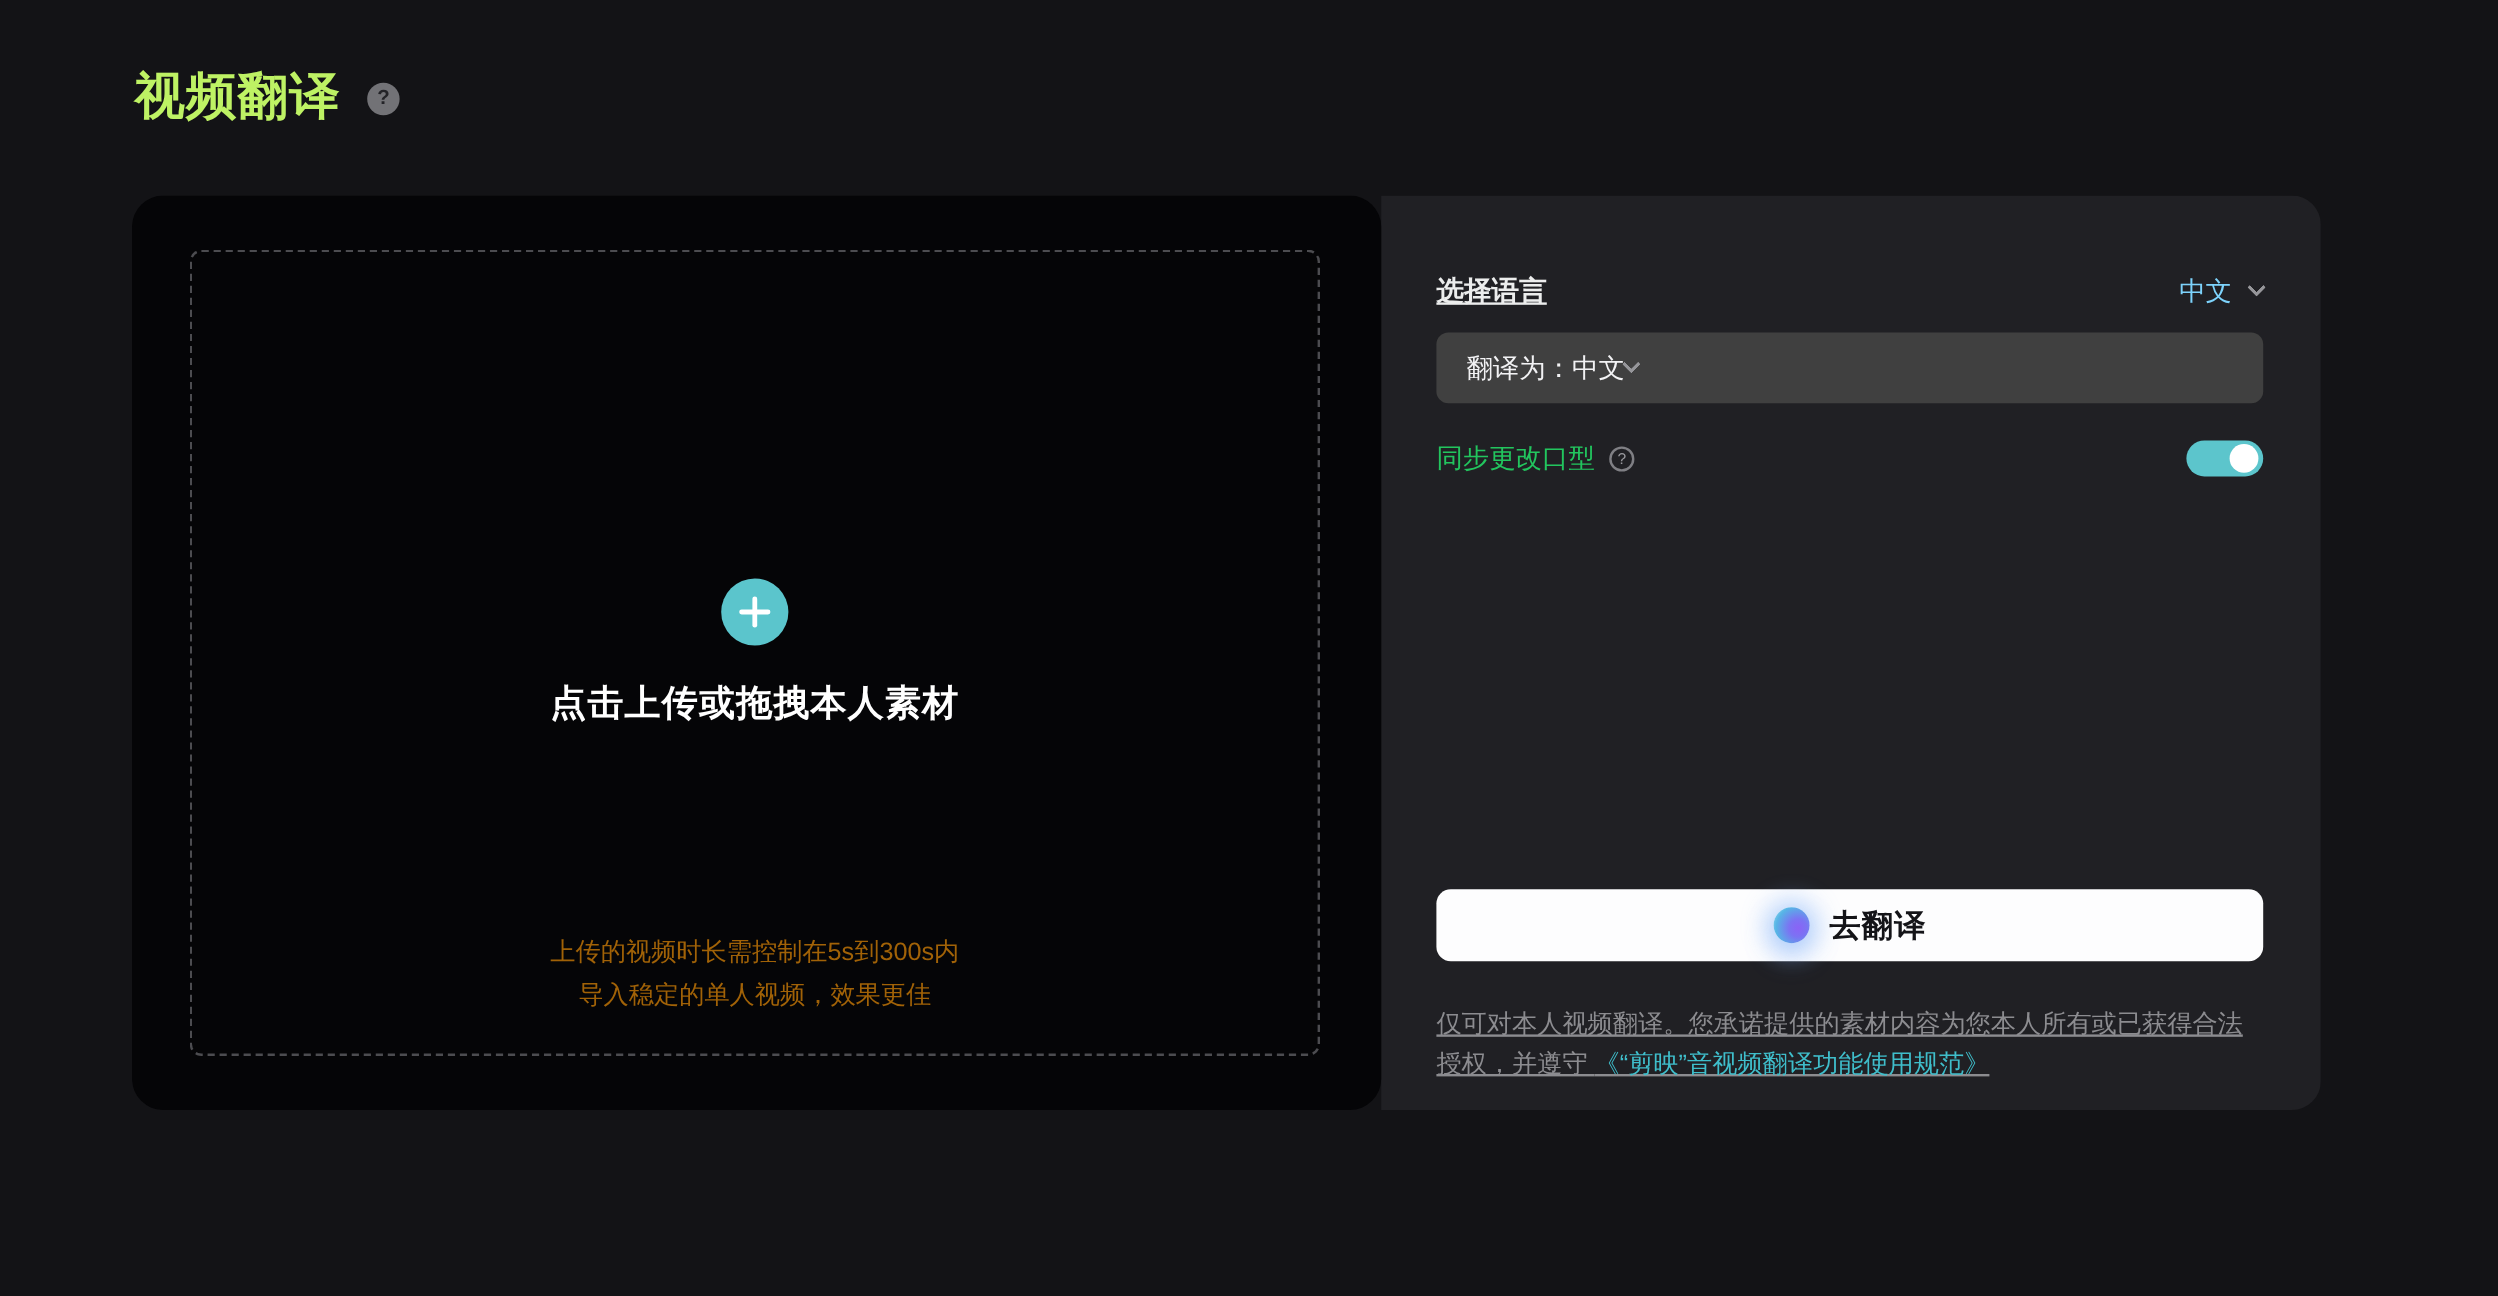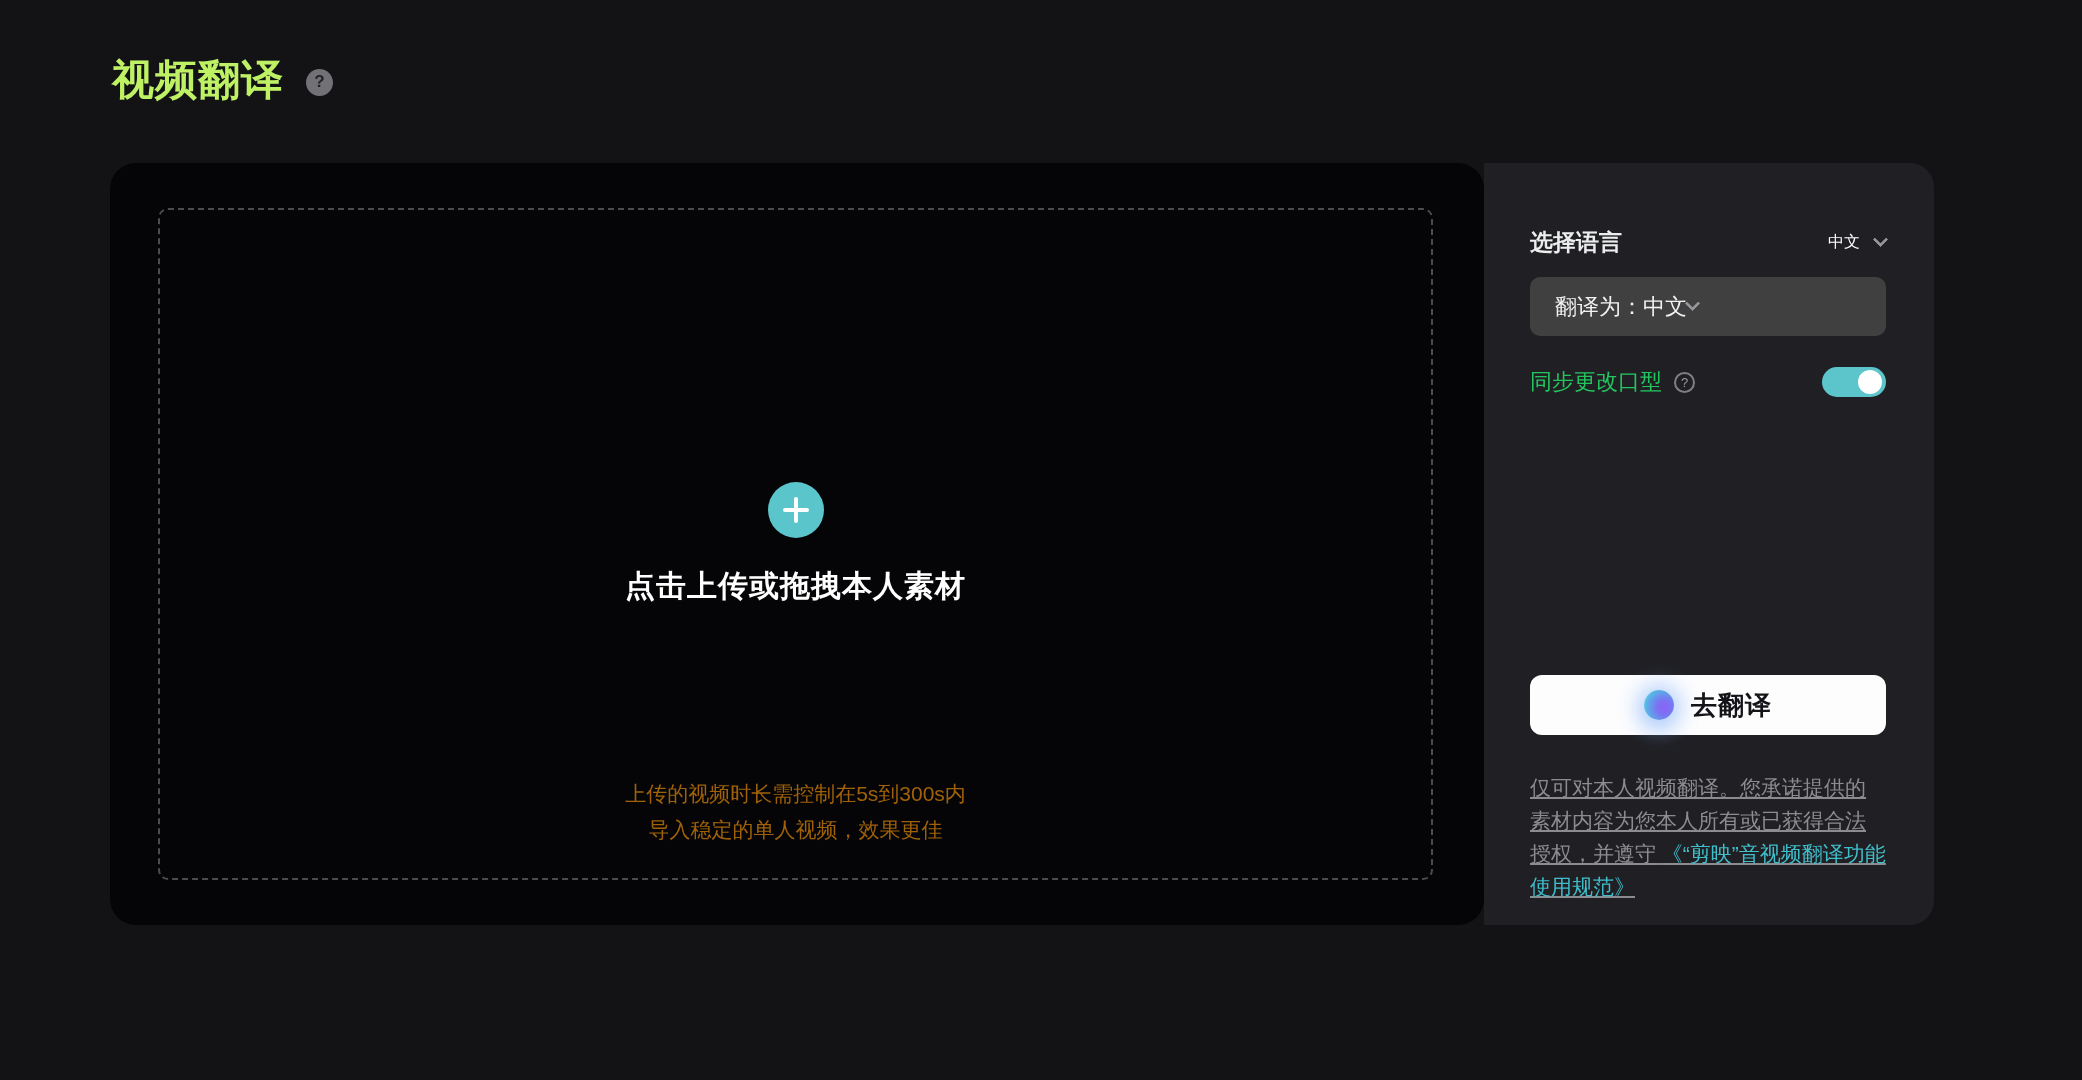--- a/index.html
+++ b/index.html
@@ -29,21 +29,21 @@
   
   .card {
     position:absolute; left:110px; top:163px;
     width:1824px; height:762px;
     border-radius:24px; overflow:hidden;
     display:flex;
   }
 
   
   .upload-panel {
-    position:relative; width:1374px; height:100%;
+    position:relative; width:1041px; height:100%;
     background:#050507;
     border-radius:26px;
   }
   .dropzone {
     position:absolute; left:48px; top:45px; right:51px; bottom:45px;
     border:2px dashed #4c4c50; border-radius:10px;
     display:flex; flex-direction:column; align-items:center; justify-content:center;
     cursor:pointer;
   }
   .plus-button {
@@ -68,23 +68,23 @@
 
   
   .settings-panel {
     flex:1; height:100%; background:#202024;
     padding:64px 48px 22px 46px;
     display:flex; flex-direction:column;
   }
   .row-between {
     display:flex; align-items:center; justify-content:space-between;
   }
-  .section-label { font-size:23px; font-weight:bold; color:#eceded; }
+  .section-label { font-size:23px; font-weight:bold; color:#eceded;text-decoration:underline; }
   .lang-select { display:flex; align-items:center; gap:15px; cursor:pointer; }
-  .lang-value { font-size:16px; color:#ffffff; }
+  .lang-value { font-size:22px; color:#7dd3fc; }
 
   .chevron-down {
     width:11px; height:11px;
     border-right:3px solid #96969a; border-bottom:3px solid #96969a;
     border-radius:1px;
     transform:rotate(45deg); margin-top:-6px;
   }
 
   .dropdown {
     margin-top:19px; height:59px;

